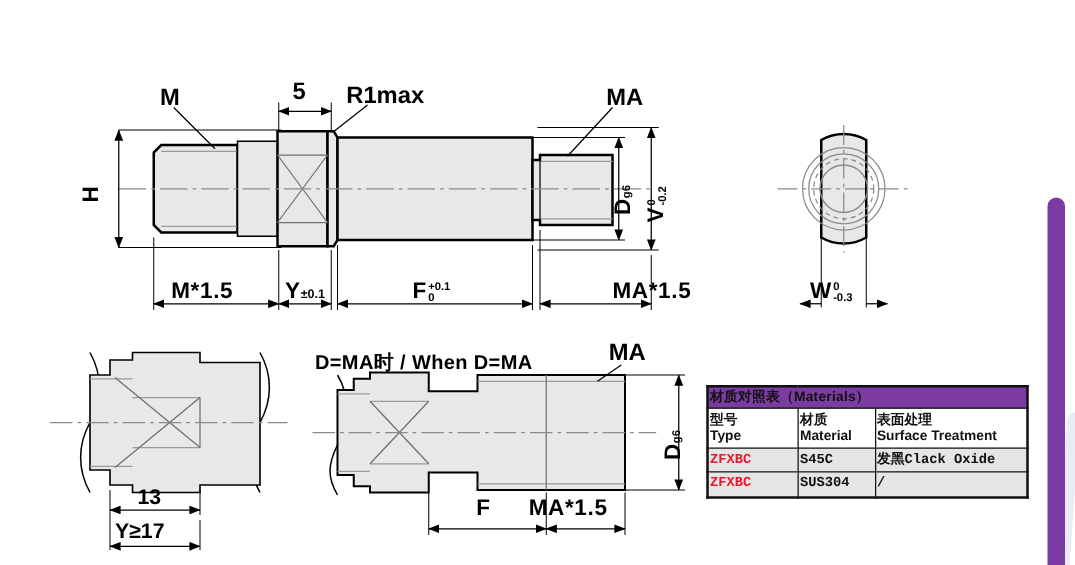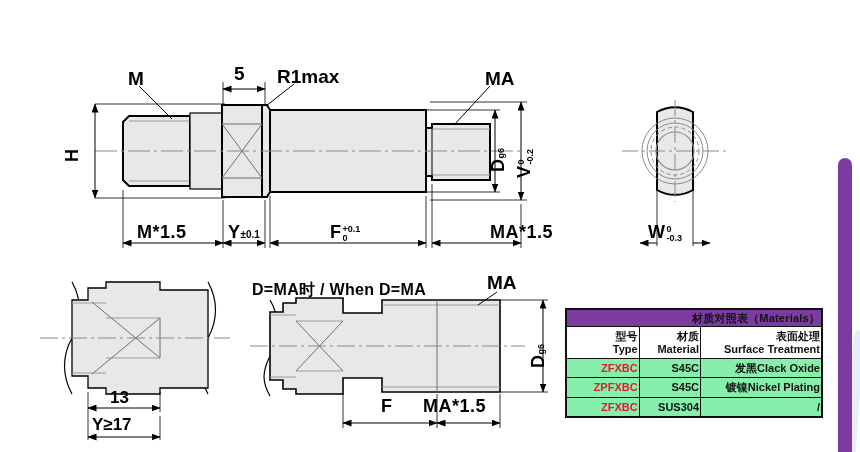--- a/index.html
+++ b/index.html
@@ -4,26 +4,26 @@
 <style>
   html,body{margin:0;padding:0;background:#ffffff;}
   body{width:860px;height:452px;position:relative;overflow:hidden;
        font-family:"Liberation Sans","DejaVu Sans",sans-serif;color:#000;}
   #root{position:absolute;inset:0;}
   svg.dwg{position:absolute;left:0;top:0;width:860px;height:452px;}
 
   
   .mat-table{position:absolute;left:565px;top:308px;width:258px;
              border:2px solid #111;border-collapse:collapse;background:#fff;}
-  .mat-table td,.mat-table th{border:1px solid #111;text-align:right;
+  .mat-table td,.mat-table th{border:1px solid #111;text-align:left;
              font-size:11px;line-height:1.12;padding:2px 1px;color:#111;font-weight:600;}
   .mat-title{background:#7b3ba0;color:#ffffff;font-size:12px;font-weight:700;
              letter-spacing:.2px;padding:4px 2px;}
   .mat-head td{background:#ffffff;font-size:11px;font-weight:600;padding:3px 1px;}
-  .mat-row td{background:#86efac;padding:3px 1px;font-weight:600;}
+  .mat-row td{background:#e5e5e5;padding:3px 1px;font-weight:600;font-family:Liberation Mono, monospace;}
   .mat-row td.typecell{color:#e8192c;font-weight:700;}
   .c1{width:72px;margin-left:12px;} .c2{width:60px;} .c3{width:124px;}
 
   
   .purple-bar{position:absolute;right:8px;top:158px;width:14px;height:294px;
               background:#7b3ba0;border-radius:7px 7px 0 0;}
   .purple-bar-shadow{position:absolute;right:0px;top:330px;width:10px;height:122px;
               background:#e8ecf6;border-radius:6px 0 0 0;transform:skewX(-4deg);}
 
   
@@ -295,25 +295,20 @@
         <div>表面处理</div>
         <div>Surface Treatment</div>
       </td>
     </tr>
     <tr class="mat-row">
       <td class="typecell">ZFXBC</td>
       <td>S45C</td>
       <td>发黑Clack Oxide</td>
     </tr>
     <tr class="mat-row">
-      <td class="typecell">ZPFXBC</td>
-      <td>S45C</td>
-      <td>镀镍Nickel Plating</td>
-    </tr>
-    <tr class="mat-row">
       <td class="typecell">ZFXBC</td>
       <td>SUS304</td>
       <td>/</td>
     </tr>
   </tbody>
     </table>
 
   <div class="purple-bar-shadow"></div>
   <div class="purple-bar"></div>
 

